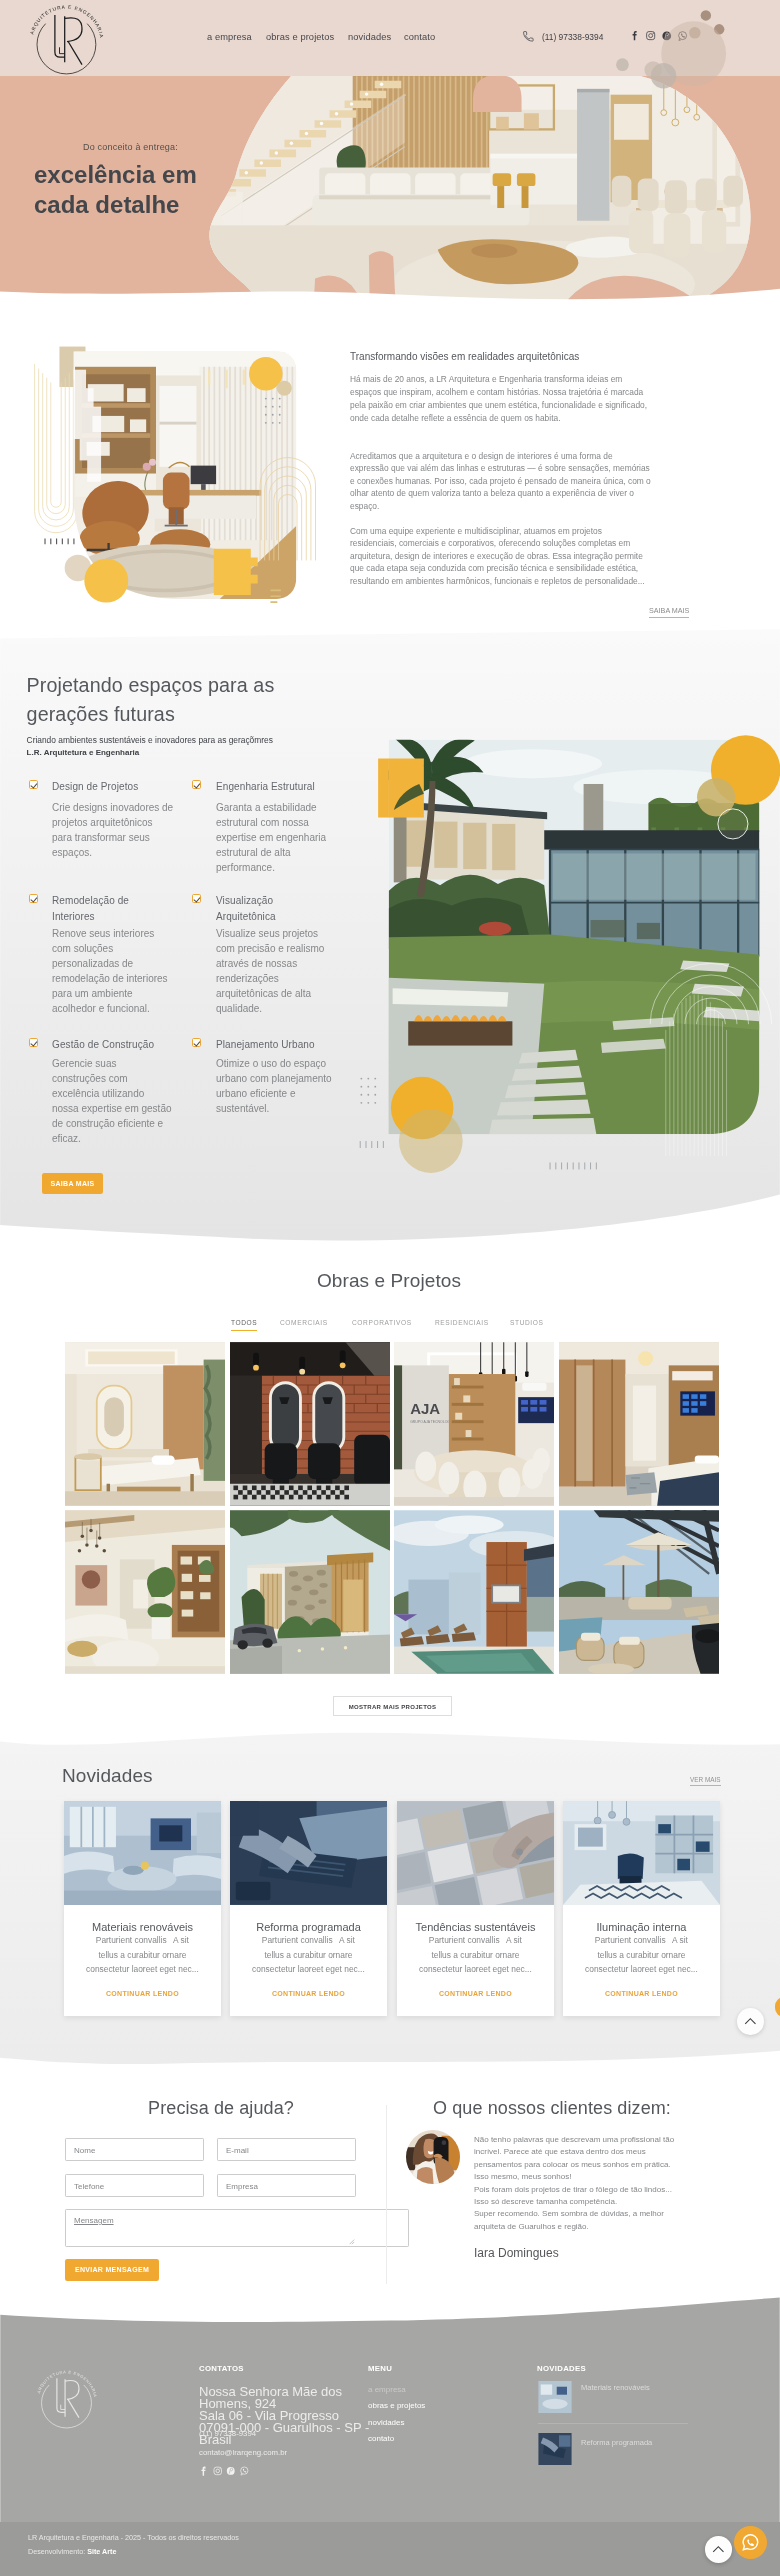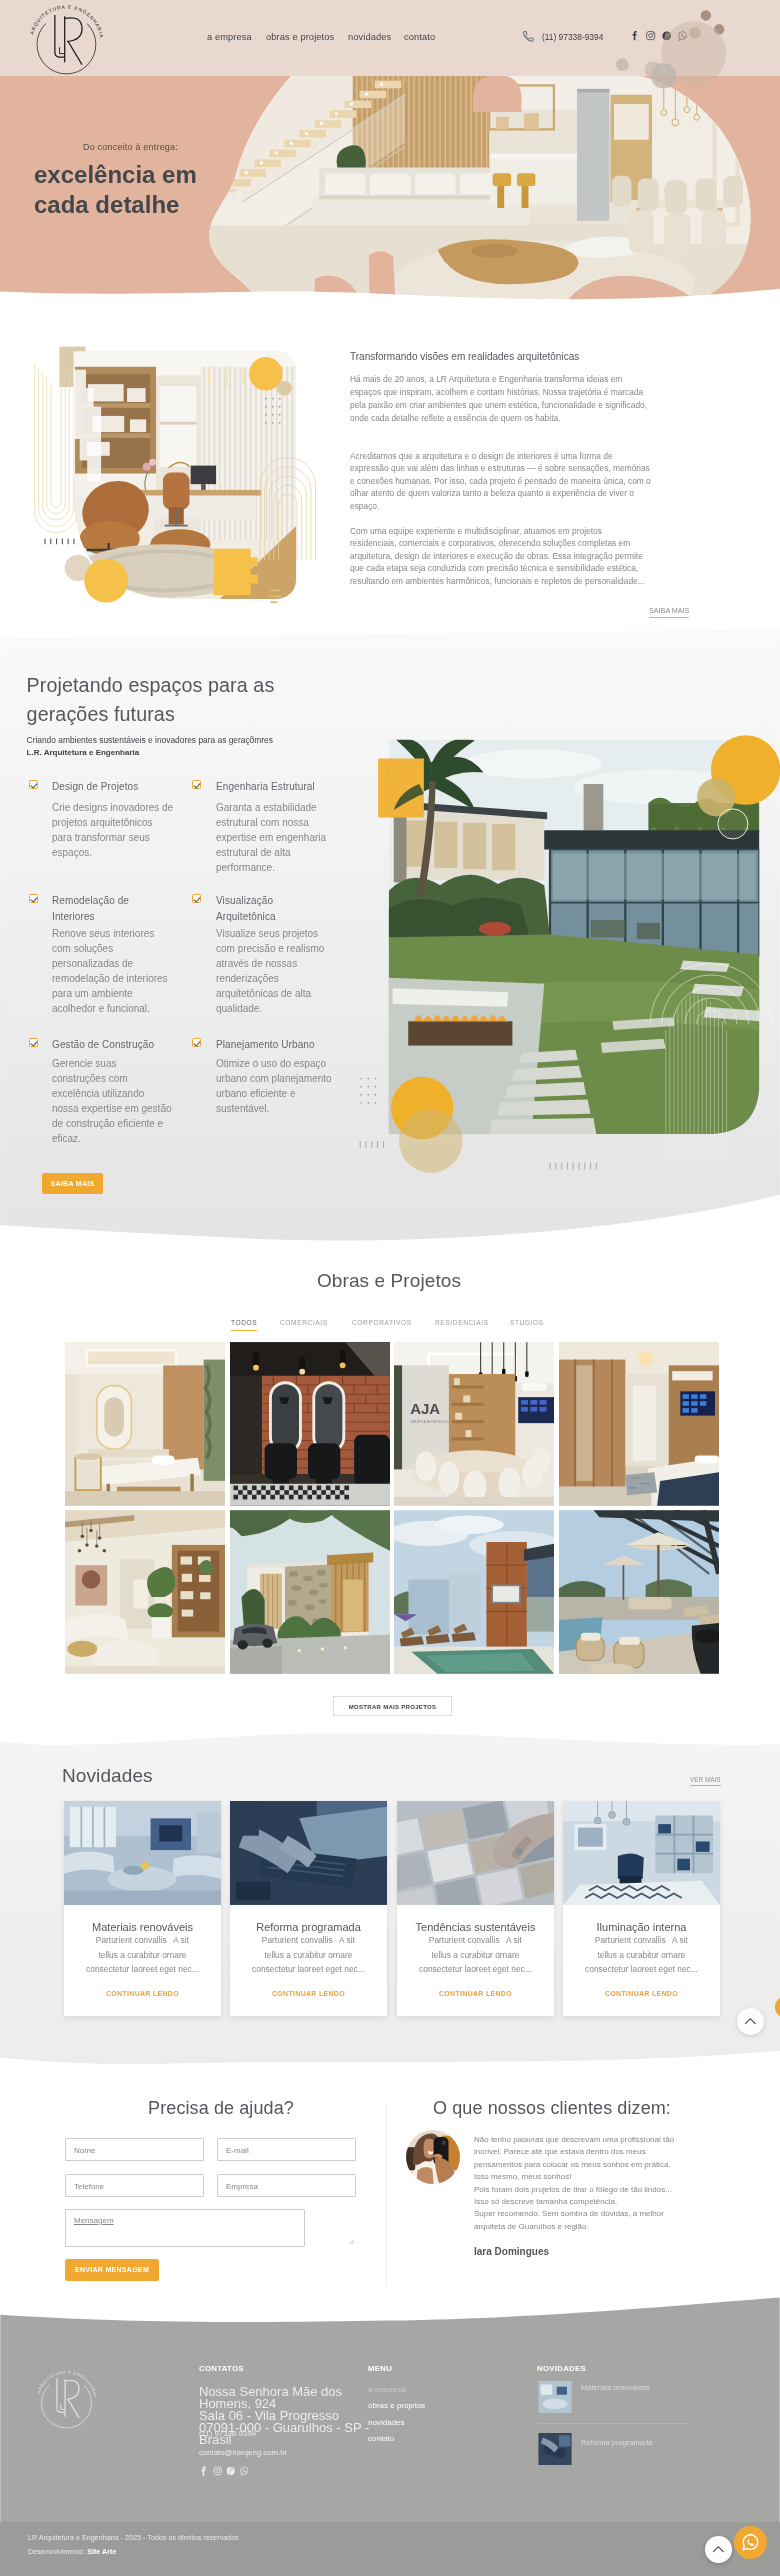--- a/index.html
+++ b/index.html
@@ -1086,21 +1086,21 @@
 </style>
 
 <div class="finput" style="left:65px;top:2138px;">Nome</div>
 
 <div class="finput" style="left:217px;top:2138px;">E-mail</div>
 
 <div class="finput" style="left:65px;top:2174px;">Telefone</div>
 
 <div class="finput" style="left:217px;top:2174px;">Empresa</div>
 
-<div class="abs" style="left:65px;top:2209px;width:240px;height:38px;border:0.6px solid #ccc;border-radius:1.2px;background:#fff;font-size:8px;color:#85878a;padding:5.8px 0 0 8px;text-decoration:underline;">Mensagem</div>
+<div class="abs" style="left:65px;top:2209px;width:344px;height:38px;border:0.6px solid #ccc;border-radius:1.2px;background:#fff;font-size:8px;color:#85878a;padding:5.8px 0 0 8px;text-decoration:underline;">Mensagem</div>
 <svg class="abs" style="left:349px;top:2239px;" width="5.8" height="5.8" viewBox="0 0 10 10">
       <path d="M9 1 L1 9 M9 5 L5 9" stroke="#999" stroke-width="1"></path>
     </svg>
 
 <div class="abs" style="left:65px;top:2259px;width:94px;height:22px;background:#f0a831;border-radius:2.3px;color:#fff;font-size:7px;font-weight:700;letter-spacing:0.3px;text-align:center;line-height:22px;">ENVIAR MENSAGEM</div>
 
 <div class="abs" style="left:386px;top:2105px;width:0.6px;height:179px;background:#ececec;"></div>
 
 <div class="abs" style="left:399px;top:2098px;width:306px;text-align:center;font-size:18px;color:#54575c;letter-spacing:0.1px;">O que nossos clientes dizem:</div>
 
@@ -1121,21 +1121,21 @@
     <path d="M20 70 Q 34 60 46 68 L 48 94 L 18 94 Z" fill="#c08a64"></path>
     <rect x="48" y="12" width="26" height="50" rx="9" fill="#17171a"></rect>
     <circle cx="66" cy="22" r="4" fill="#3a3a40"></circle>
     <path d="M50 48 Q 66 46 76 58 Q 88 72 84 94 L 58 94 Q 50 70 50 48 Z" fill="#b57e50"></path>
     <path d="M48 44 q10 -6 16 2 l-4 4 q-6 -4 -12 -2 z" fill="#c9905d"></path>
   </g>
 </svg>
 
 <div class="abs" style="left:474px;top:2134px;width:254px;font-size:8px;color:#85878a;line-height:12.4px;">Não tenho palavras que descrevam uma profissional tão<br>incrível. Parece até que estava dentro dos meus<br>pensamentos para colocar os meus sonhos em prática.<br>Isso mesmo, meus sonhos!<br>Pois foram dois projetos de tirar o fôlego de tão lindos...<br>Isso só descreve tamanha competência.<br>Super recomendo. Sem sombra de dúvidas, a melhor<br>arquiteta de Guarulhos e região.</div>
 
-<div class="abs" style="left:474px;top:2246px;font-size:10px;font-weight:700;color:#55575a;">Iara Domingues</div>
+<div class="abs" style="left:474px;top:2246px;font-size:12px;font-weight:400;color:#55575a;">Iara Domingues</div>
 
 <svg class="abs" id="footer-bg" style="left:0;top:2290px;" width="780" height="286" viewBox="0 0 1349 495">
   <path d="M0,43 C 200,56 400,58 675,53 C 950,48 1150,28 1349,13 L1349,495 L0,495 Z" fill="#a6a6a4"></path>
 </svg>
 
 <div class="abs" style="left:0;top:2522px;width:780px;height:54px;background:#9b9b99;"></div>
 
 <svg class="abs" style="left:30px;top:2360px;" width="73" height="73" viewBox="0 0 152 152">
   <g fill="none" stroke="#f2f2f0" opacity="0.85">
     <path d="M 40 52 A 52 52 0 1 0 112 52" stroke-width="1.5"></path>

